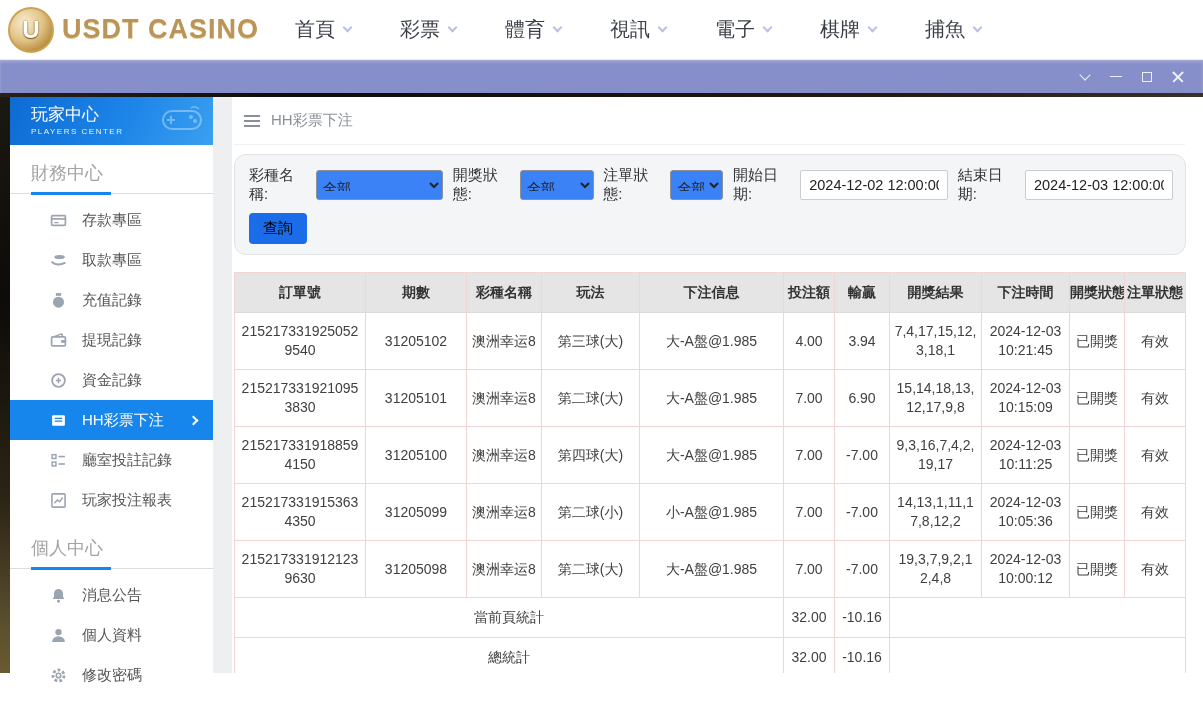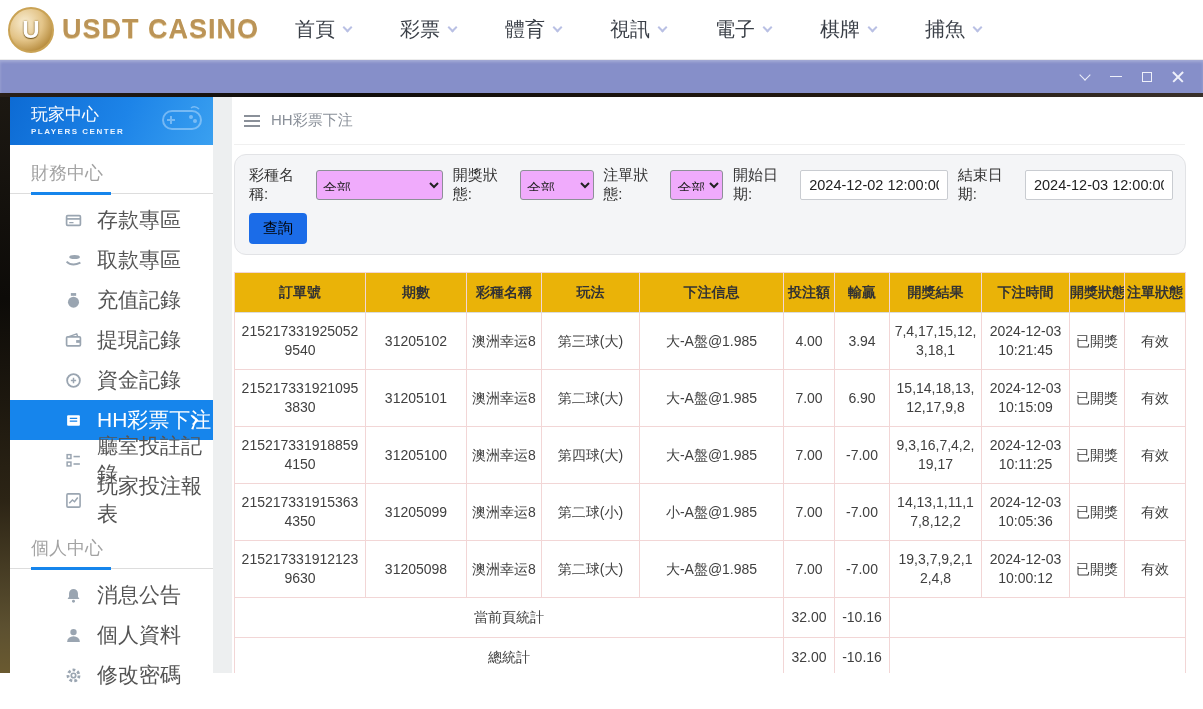--- a/index.html
+++ b/index.html
@@ -40,59 +40,59 @@
   
   .content { display:flex; height:576px; background:#edeff0; }
   .desktop-edge { width:10px;
     background:linear-gradient(#1c1812,#0d0b08 35%,#2c2415 70%,#5c5030 92%,#6a5a30); }
 
   
   .sidebar { width:203px; background:#fff; flex-shrink:0; }
   .sidebar-header { height:48px; position:relative; overflow:hidden; padding:6px 0 0 21px;
     background:linear-gradient(115deg,#0d6bd4 0%,#1d84e8 55%,#3aa0f0 100%); }
   .sidebar-header .t { color:#fff; font-size:17px; }
-  .sidebar-header .s { color:#e8f3ff; font-size:8px; letter-spacing:1.5px; margin-top:1px;font-weight:bold; }
+  .sidebar-header .s { color:#e8f3ff; font-size:8px; letter-spacing:1.5px; margin-top:1px; }
   .pad-icon { position:absolute; right:10px; top:8px; opacity:.45; }
   .side-section { padding-top:12px; }
   .section-title { font-size:18px; color:#a3a3a3; font-weight:normal; padding:4px 0 8px 21px; }
   .section-rule { height:1px; background:#ddd; margin:0 0 6px 0; position:relative; }
   .section-rule::before { content:""; position:absolute; left:21px; top:-1px; width:80px; height:3px; background:#1685ec; }
-  .side-item { height:40px; display:flex; align-items:center; padding-left:55px; cursor:pointer;
-    color:#555; font-size:21px; position:relative; }
+  .side-item { height:40px; display:flex; align-items:center; padding-left:40px; cursor:pointer;
+    color:#555; font-size:15px; position:relative; }
   .side-icon { width:17px; height:17px; color:#9aa5b1; margin-right:15px; flex-shrink:0; }
   .side-icon svg { width:100%; height:100%; display:block; }
   .side-item.active { background:#1685ec; color:#fff; }
   .side-item.active .side-icon { color:#fff; }
   .chev-right { position:absolute; right:16px; width:7px; height:7px;
     border-right:2px solid #fff; border-top:2px solid #fff; transform:rotate(45deg); }
 
   
   .main { flex:1; background:#fff; margin-left:19px; padding:0 18px 0 2px; overflow:hidden; }
   .breadcrumb { height:48px; display:flex; align-items:center; padding-left:10px;
     color:#8a9099; font-size:15px; border-bottom:1px solid #f0f0f0; }
   .hamb { width:16px; height:2px; background:#8a9099; box-shadow:0 5px 0 #8a9099,0 10px 0 #8a9099;
     margin-right:11px; margin-top:-9px; }
 
   .filter-panel { margin-top:9px; background:#f4f5f7; border:1px solid #e2e3e6; border-radius:12px;
     padding:11px 12px 10px 14px; width:952px; }
   .filter-row { display:flex; align-items:center; font-size:15px; color:#333; }
   .filter-row label { margin-right:5px; }
   .filter-row .gap { width:10px; }
-  select { height:30px; background:#f0abfc; border:1px solid #8d9097; border-radius:3px;
+  select { height:30px; background:#3b82f6; border:1px solid #8d9097; border-radius:3px;
     font-size:14px; color:#222; padding:8px 2px; font-family:inherit; }
   .sel-lottery { width:131px; } .sel-draw { width:76px; } .sel-order { width:53px; }
   .date-input { width:148px; height:30px; border:1px solid #c9ccd1; border-radius:2px;
     padding:0 8px; font-size:14.5px; color:#222; font-family:inherit; }
   .btn-search { margin-top:9px; background:#1b6ce8; color:#000000; border:none; border-radius:4px;
     font-size:15px; padding:6px 14px; cursor:pointer; font-family:inherit; }
 
   
   table.orders { margin-top:17px; width:952px; border-collapse:collapse; table-layout:fixed;
     border:1px solid #d8d8d8; }
-  .orders th { background:#eab308; font-size:14px; font-weight:bold; color:#333;
+  .orders th { background:#e5e5e5; font-size:14px; font-weight:bold; color:#333;
     border:1px solid #f2d6d6; border-bottom-color:#dcdcdc; height:40px; padding:0; white-space:nowrap; overflow:hidden; }
   .orders td { border:1px solid #f2d6d6; font-size:14px; color:#404040; text-align:center;
     padding:9px 3px; line-height:19px; }
   .orders td.wrap { word-break:break-all; }
   .orders tr.summary td { padding:10px 3px; }
   .c0{width:131px}.c1{width:101px}.c2{width:75px}.c3{width:98px}.c4{width:144px}.c5{width:51px}
   .c6{width:55px}.c7{width:92px}.c8{width:88px}.c9{width:55px}.c10{width:61px}
 
   
   .pagination-panel { margin-top:8px; width:952px; height:56px; background:#f4f5f7;

